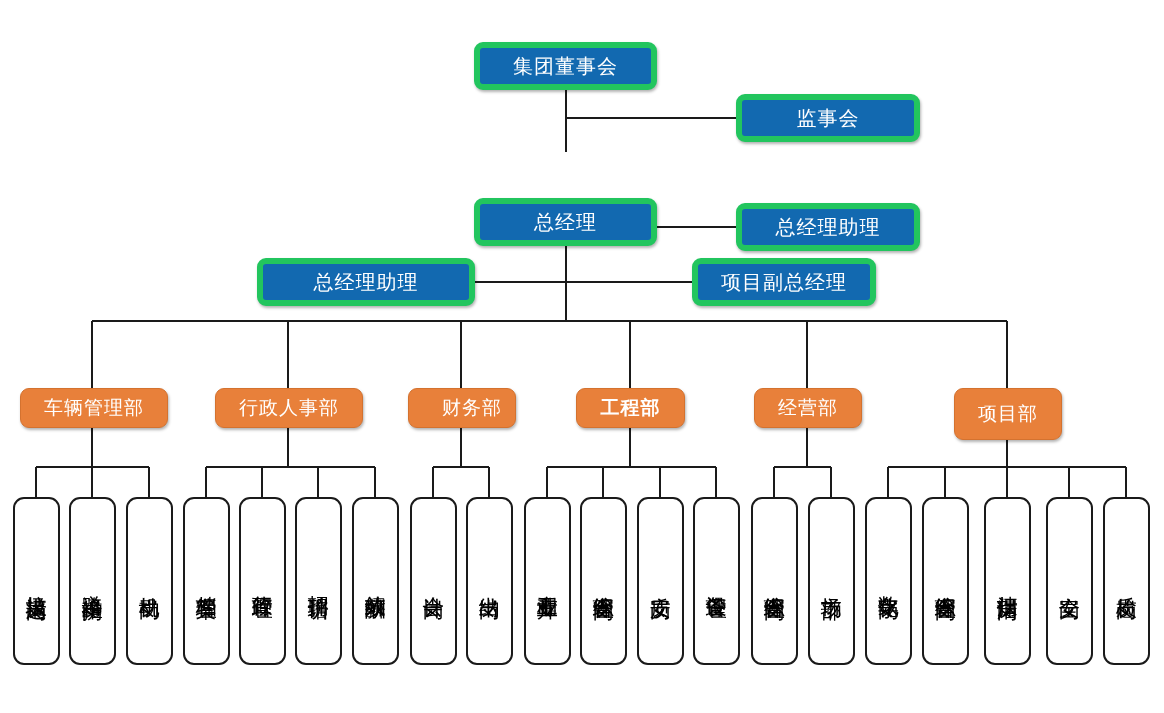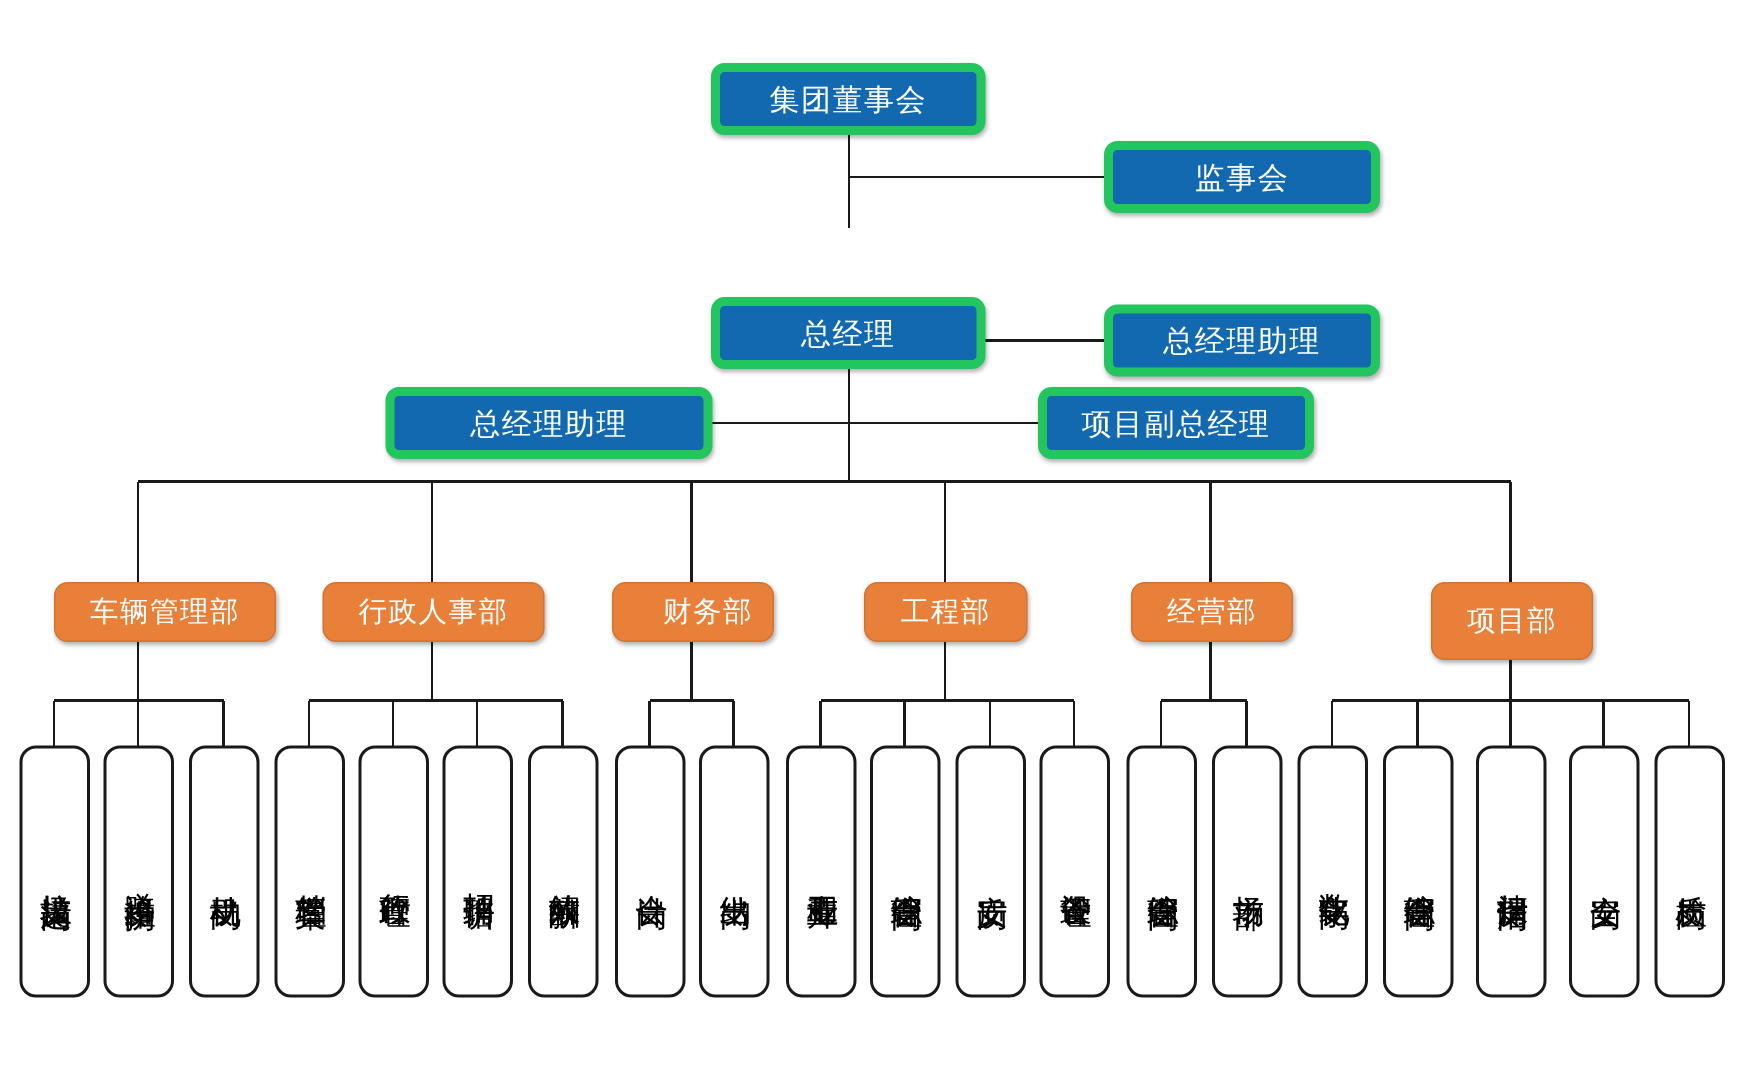--- a/index.html
+++ b/index.html
@@ -139,30 +139,30 @@
   </div>
 
   <div class="node blue" style="left:692px;top:258px;width:184px;height:48px;">
     <span>项目副总经理</span>
   </div>
 
   <div class="node blue" style="left:257px;top:258px;width:218px;height:48px;">
     <span>总经理助理</span>
   </div>
 
-  <div class="node orange" style="left:20px;top:388px;width:148px;height:40px;margin-left:16px;">
+  <div class="node orange" style="left:20px;top:388px;width:148px;height:40px;">
     <span>车辆管理部</span>
   </div>
   <div class="node orange" style="left:215px;top:388px;width:148px;height:40px;font-family:Liberation Mono, monospace;">
     <span>行政人事部</span>
   </div>
   <div class="node orange" style="left:408px;top:388px;width:108px;height:40px;padding-left:20px;">
     <span>财务部</span>
   </div>
-  <div class="node orange" style="left:576px;top:388px;width:109px;height:40px;">
+  <div class="node orange" style="left:576px;top:388px;width:109px;height:40px;font-weight:bold;">
     <span>工程部</span>
   </div>
   <div class="node orange" style="left:754px;top:388px;width:108px;height:40px;text-align:center;">
     <span>经营部</span>
   </div>
   <div class="node orange" style="left:954px;top:388px;width:108px;height:52px;">
     <span>项目部</span>
   </div>
 
   <div class="leaf" style="left:13px;top:497px;width:47px;height:168px;">

